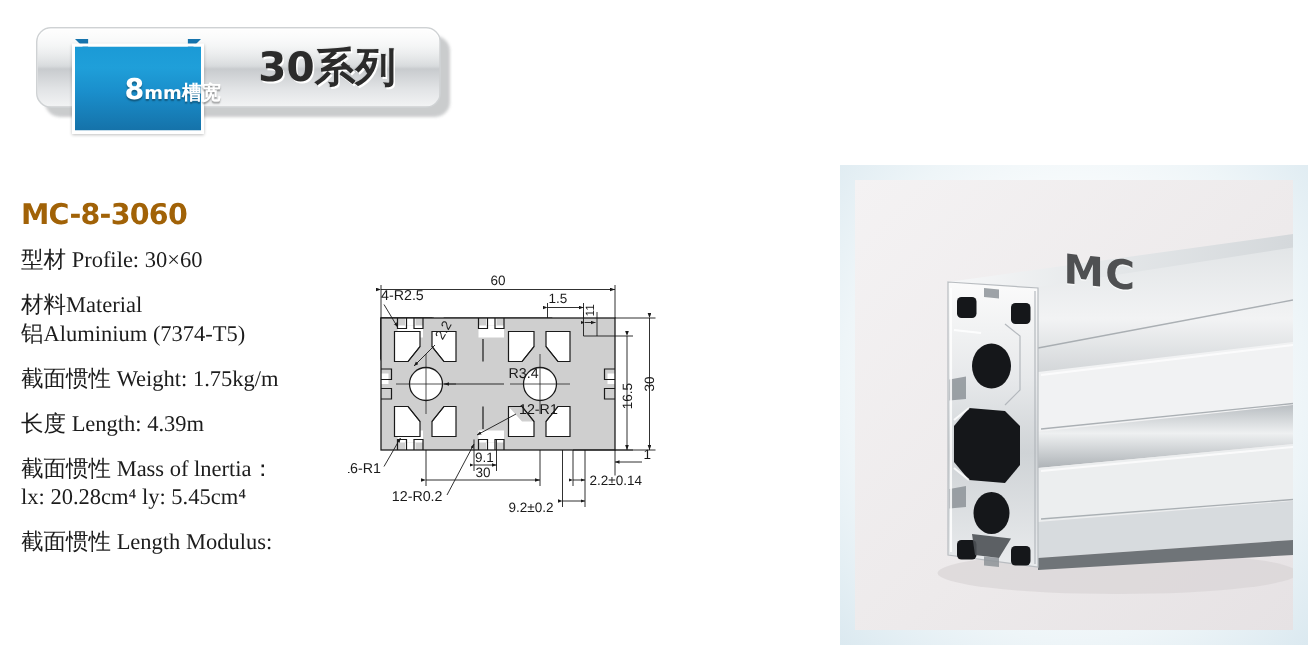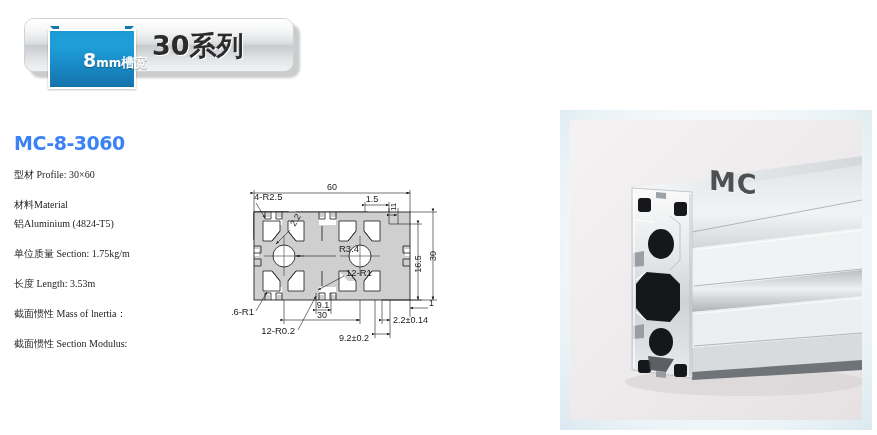--- a/index.html
+++ b/index.html
@@ -52,21 +52,21 @@
     background: linear-gradient(to bottom, rgba(255,255,255,.85), rgba(255,255,255,0));
     pointer-events: none;
   }
   .series-text {
     position: absolute;
     left: 128px;
     top: 6px;
     width: 132px;
     height: 44px;
     line-height: 44px;
-    text-align: left;
+    text-align: center;
     font-family: "DejaVu Sans", sans-serif;
     font-weight: bold;
     font-size: 27px;
     color: #2b2b2b;
     letter-spacing: 0px;
     text-shadow: 1px 1px 0 #ffffff, 0 0 1px rgba(0,0,0,.25);
     white-space: nowrap;
   }
 
   
@@ -115,28 +115,28 @@
   #spec-block {
     position: absolute;
     left: 14px;
     top: 132px;
     width: 228px;
   }
   #model-title {
     font-family: "DejaVu Sans", sans-serif;
     font-weight: bold;
     font-size: 19px;
-    color: #3b82f6;
+    color: #a16207;
     letter-spacing: -0.5px;
     margin: 0 0 11px 0;
     white-space: nowrap;
   }
   .spec-row {
     font-family: "Liberation Serif", serif;
-    font-size: 10px;
+    font-size: 15px;
     color: #1c1c1c;
     line-height: 19px;
     margin-bottom: 11px;
     white-space: nowrap;
   }
   .spec-row .l2 { display: block; }
   .ind { display: inline-block; }
 
   
   #drawing {
@@ -203,37 +203,38 @@
 
 <div id="spec-block">
   <div id="model-title">MC-8-3060</div>
 
   <div class="spec-row">
     <span class="ind">型材 Profile: 30×60</span>
   </div>
 
   <div class="spec-row">
     <span class="ind">材料Material</span>
-    <span class="l2">铝Aluminium (4824-T5)</span>
+    <span class="l2">铝Aluminium (7374-T5)</span>
   </div>
 
   <div class="spec-row">
-    <span class="ind">单位质量 Section: 1.75kg/m</span>
+    <span class="ind">截面惯性 Weight: 1.75kg/m</span>
   </div>
 
   <div class="spec-row">
-    <span class="ind">长度 Length: 3.53m</span>
+    <span class="ind">长度 Length: 4.39m</span>
   </div>
 
   <div class="spec-row">
     <span class="ind">截面惯性 Mass of lnertia：</span>
+    <span class="l2">lx: 20.28cm⁴   ly: 5.45cm⁴</span>
   </div>
 
   <div class="spec-row">
-    <span class="ind">截面惯性 Section Modulus:</span>
+    <span class="ind">截面惯性 Length Modulus:</span>
   </div>
 </div>
 
 <div id="drawing">
 <svg width="308" height="192" viewBox="0 0 308 192" xmlns="http://www.w3.org/2000/svg">
   <defs>
     <marker id="ar" markerWidth="7" markerHeight="7" refX="6" refY="2.2" orient="auto">
       <path d="M0,0 L6,2.2 L0,4.4 z" fill="#1a1a1a"></path>
     </marker>
     <marker id="arS" markerWidth="6" markerHeight="6" refX="5" refY="1.9" orient="auto">

